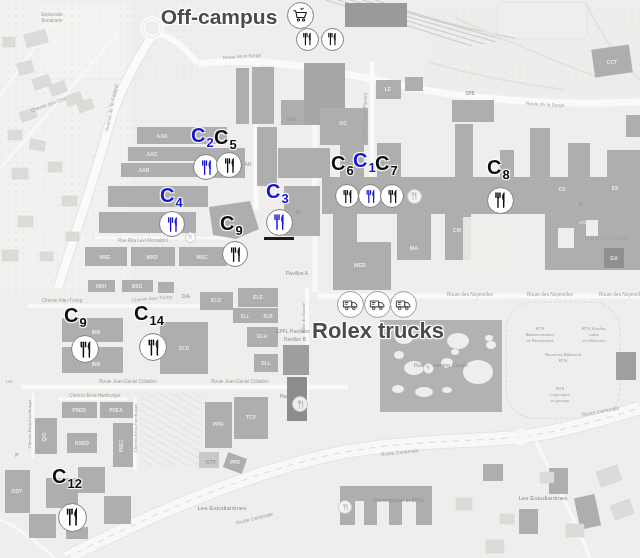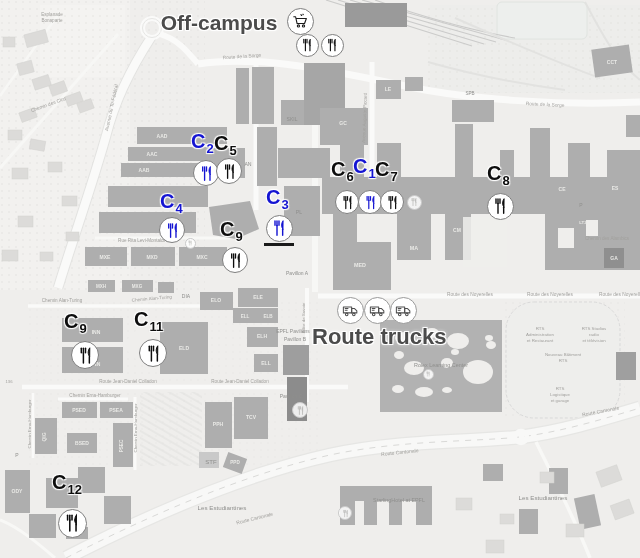--- a/index.html
+++ b/index.html
@@ -1,21 +1,21 @@
 <!DOCTYPE html>
 <html><head>
 <meta charset="utf-8">
 <style>
   html,body{margin:0;padding:0;background:#ffffff;}
   #stage{
     position:relative;width:640px;height:558px;overflow:hidden;
     background:#efeeec;font-family:"Liberation Sans",sans-serif;
   }
   #basemap{position:absolute;left:0;top:0;z-index:1;}
-  #annotations{position:absolute;left:0;top:6px;width:640px;height:410px;z-index:10;}
+  #annotations{position:absolute;left:0;top:0;width:640px;height:410px;z-index:10;}
   .ml-road{fill:#a2a19e;}
   .ml-dark{fill:#8f8f8d;}
   .ml-bldg{fill:#e9e9e6;font-weight:bold;}
   .heading{
     position:absolute;font-weight:bold;color:#4b4b4b;line-height:23px;
     text-shadow:-1px -1px 0 rgba(255,255,255,.95),1px -1px 0 rgba(255,255,255,.95),
                 -1px 1px 0 rgba(255,255,255,.95),1px 1px 0 rgba(255,255,255,.95),0 0 4px #fff;
     white-space:nowrap;z-index:12;
   }
   #off-campus{left:146px;top:5px;width:146px;text-align:center;font-size:21px;}
@@ -325,21 +325,21 @@
         <text x="560" y="390" font-size="4.4" class="ml-road">RTS</text>
         <text x="560" y="396" font-size="4.4" class="ml-road">Logistique</text>
         <text x="560" y="402" font-size="4.4" class="ml-road">et garage</text>
       </g>
   </svg>
 
   <div id="annotations">
     <div class="heading" id="off-campus">
       <div>Off-campus</div>
     </div>
-    <div class="heading" id="food-trucks">Route trucks</div>
+    <div class="heading" id="food-trucks">Rolex trucks</div>
   <div class="c-label" style="left: 353px; top: 150px; color: rgb(20, 20, 210);">
         <span>C</span>
         <span class="sub">1</span>
       </div>
       <div class="poi" style="left: 358px; top: 184px; width: 24px; height: 24px;">
         <span>
           <svg width="17" height="17" viewBox="0 0 24 24">
   <g fill="none" stroke="#1414d2" stroke-width="1.7" stroke-linecap="round">
     <path d="M7.2 3.6v5.2"></path>
               <path d="M9.6 3.6v5.4"></path>
@@ -509,21 +509,21 @@
               <path d="M12 3.6v5.2"></path>
     <path d="M9.6 8.8v11.8"></path>
               <path d="M16.4 13.4v7.2"></path>
   </g>
   <path d="M16.9 3.2c-2.4 3.2-2.4 7.4-0.1 10.4l0.1-10.4z" fill="#0d0d0d" stroke="#0d0d0d" stroke-width="1.1"></path>
 </svg>
         </span>
       </div>
       <div class="c-label" style="left: 134px; top: 303px; color: rgb(13, 13, 13);">
         <span>C</span>
-        <span class="sub">11</span>
+        <span class="sub">14</span>
       </div>
       <div class="poi" style="left: 139px; top: 333px; width: 28px; height: 28px;">
         <span>
           <svg width="21" height="21" viewBox="0 0 24 24">
   <g fill="none" stroke="#0d0d0d" stroke-width="1.7" stroke-linecap="round">
     <path d="M7.2 3.6v5.2"></path>
               <path d="M9.6 3.6v5.4"></path>
               <path d="M12 3.6v5.2"></path>
     <path d="M9.6 8.8v11.8"></path>
               <path d="M16.4 13.4v7.2"></path>

